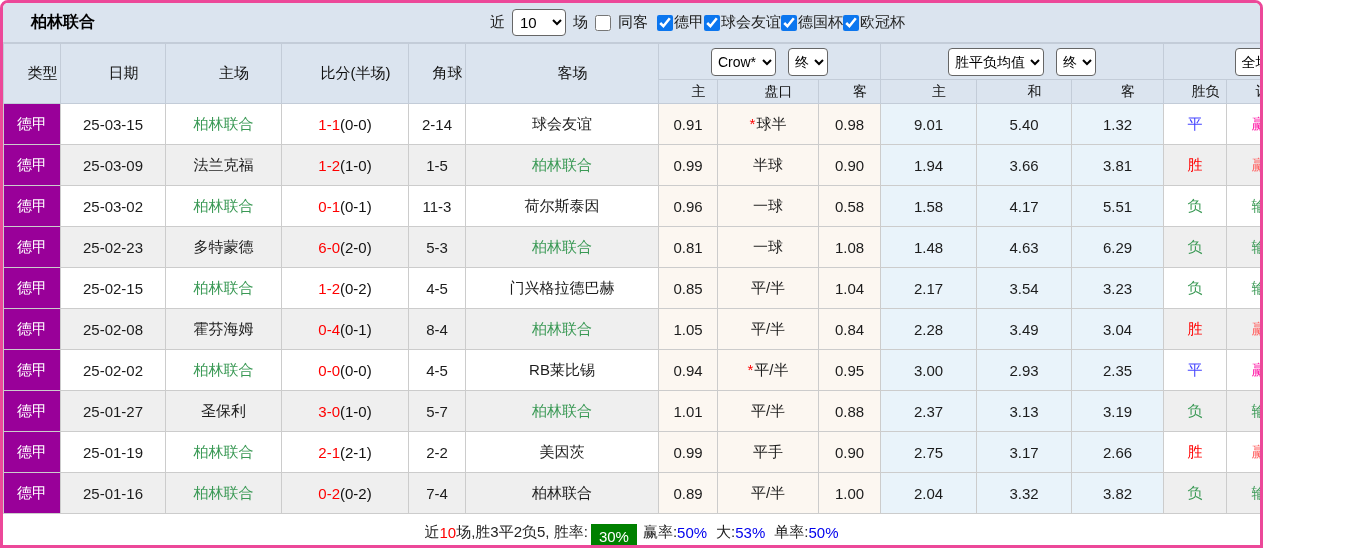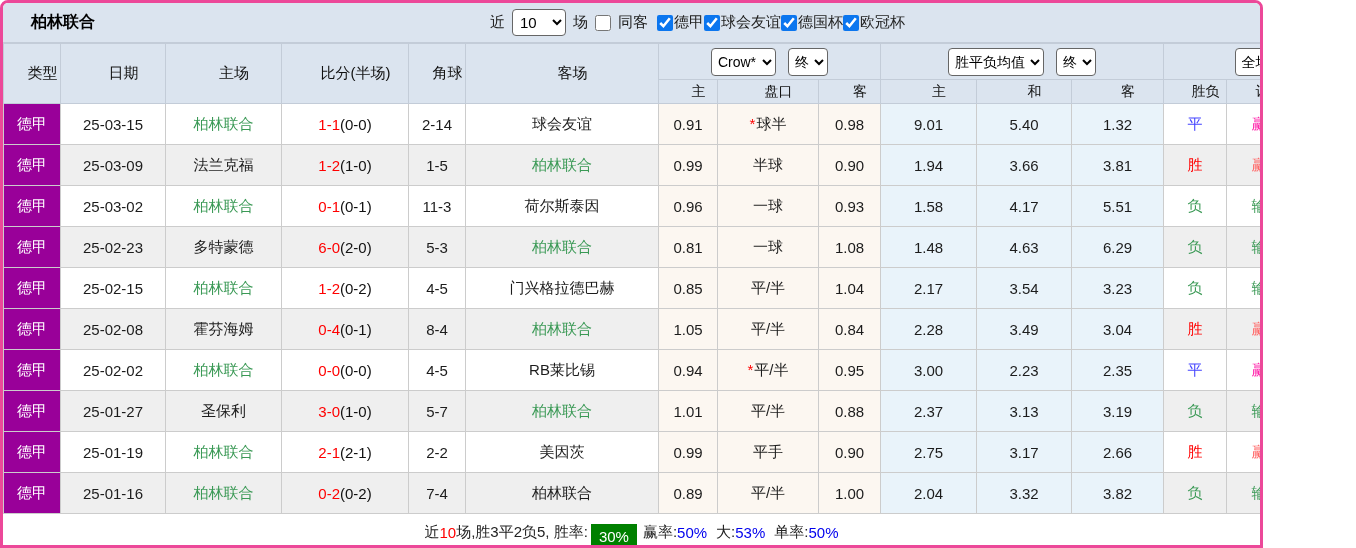--- a/index.html
+++ b/index.html
@@ -221,21 +221,21 @@
         </tr>
         <tr>
           <td class="type-cell">德甲</td>
           <td class="date-cell">25-03-02</td>
           <td class="team-cell" style="color: rgb(58, 153, 85);">柏林联合</td>
           <td class="score-cell"><span class="score-main">0-1</span><span class="score-half">(0-1)</span></td>
           <td class="corner-cell">11-3</td>
           <td class="team-cell">荷尔斯泰因</td>
           <td class="odds-cell">0.96</td>
           <td class="odds-cell"><span class="line-text">一球</span></td>
-          <td class="odds-cell">0.93</td>
+          <td class="odds-cell">0.58</td>
           <td class="avg-cell">1.58</td>
           <td class="avg-cell">4.17</td>
           <td class="avg-cell">5.51</td>
           <td class="verdict-cell" style="color: rgb(58, 153, 85);">负</td>
           <td class="verdict-cell" style="color: rgb(58, 153, 85);">输</td>
           <td class="verdict-cell" style="color: rgb(47, 158, 79);">小</td>
         </tr>
         <tr class="alt">
           <td class="type-cell">德甲</td>
           <td class="date-cell">25-02-23</td>
@@ -291,21 +291,21 @@
           <td class="type-cell">德甲</td>
           <td class="date-cell">25-02-02</td>
           <td class="team-cell" style="color: rgb(58, 153, 85);">柏林联合</td>
           <td class="score-cell"><span class="score-main">0-0</span><span class="score-half">(0-0)</span></td>
           <td class="corner-cell">4-5</td>
           <td class="team-cell">RB莱比锡</td>
           <td class="odds-cell">0.94</td>
           <td class="odds-cell"><span class="star">*</span><span class="line-text">平/半</span></td>
           <td class="odds-cell">0.95</td>
           <td class="avg-cell">3.00</td>
-          <td class="avg-cell">2.23</td>
+          <td class="avg-cell">2.93</td>
           <td class="avg-cell">2.35</td>
           <td class="verdict-cell" style="color: rgb(68, 68, 255);">平</td>
           <td class="verdict-cell" style="color: rgb(255, 34, 170);">赢</td>
           <td class="verdict-cell" style="color: rgb(47, 158, 79);">小</td>
         </tr>
         <tr class="alt">
           <td class="type-cell">德甲</td>
           <td class="date-cell">25-01-27</td>
           <td class="team-cell">圣保利</td>
           <td class="score-cell"><span class="score-main">3-0</span><span class="score-half">(1-0)</span></td>

